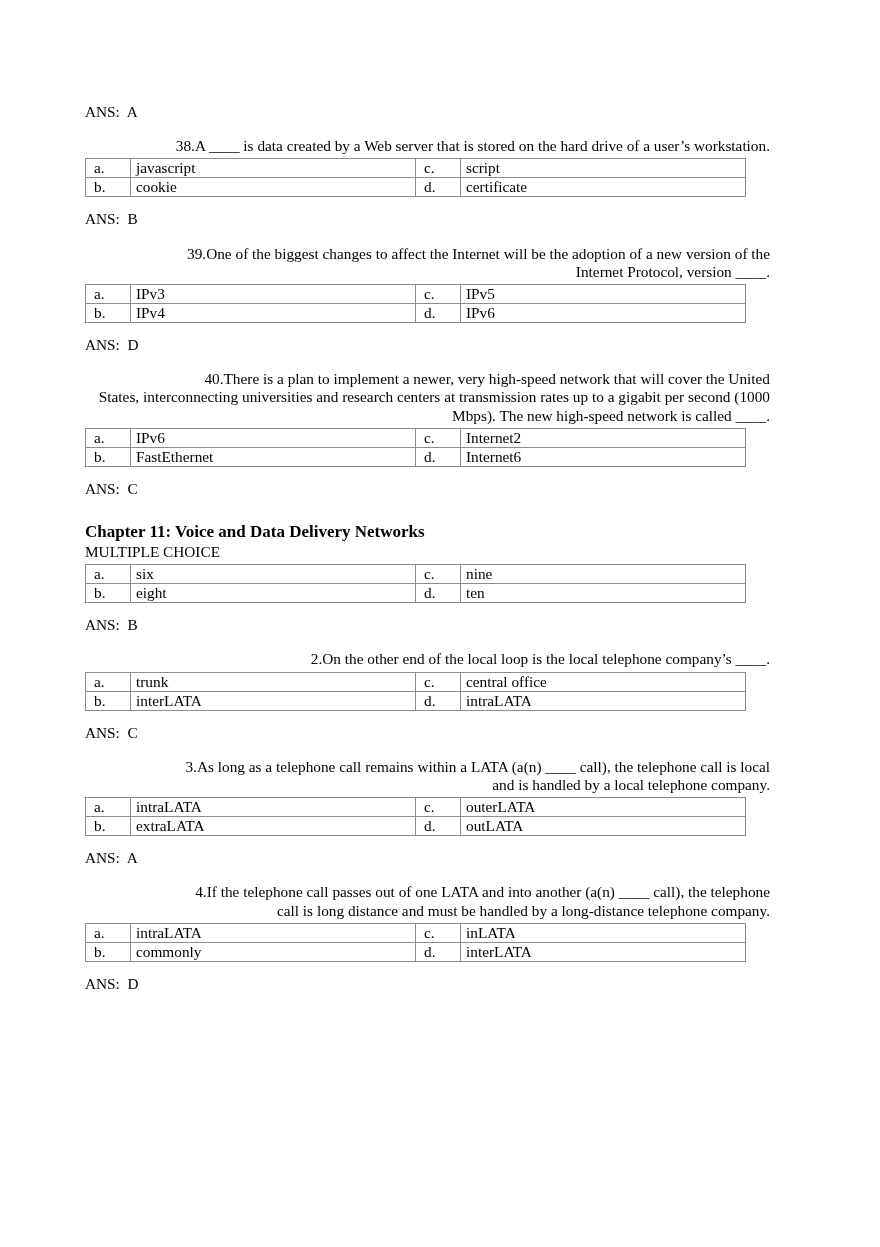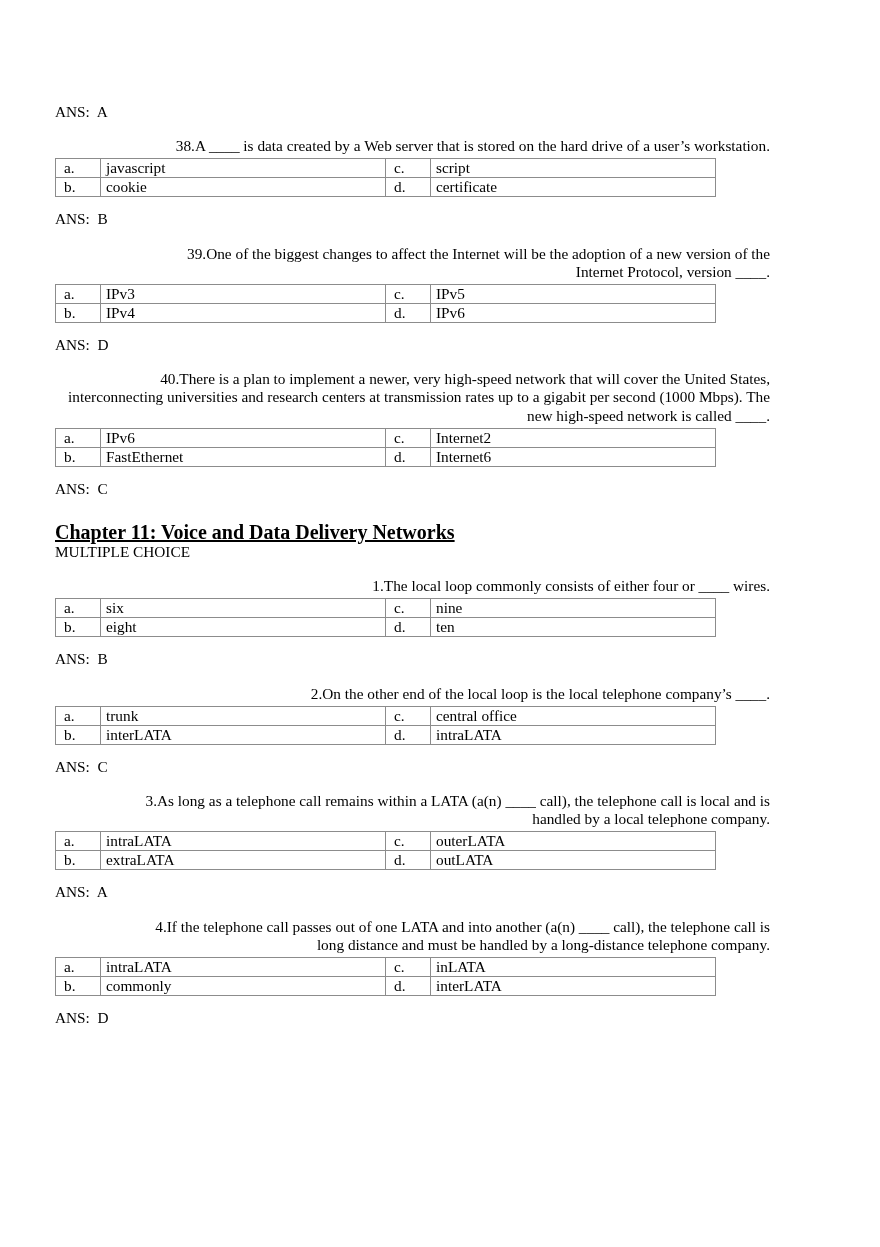--- a/index.html
+++ b/index.html
@@ -10,21 +10,21 @@
   body {
     width: 880px;
     height: 1247px;
     overflow: hidden;
     font-family: "Liberation Serif", serif;
     color: #000000;
   }
   .page {
     box-sizing: border-box;
     width: 880px;
-    padding: 103px 110px 0 55px;
+    padding: 103px 110px 0 85px;
     font-size: 15.3px;
     line-height: 18.2px;
   }
   .ans {
     margin: 13px 0 0 0;
     white-space: pre;
   }
   .ans.first {
     margin-top: 0;
   }
@@ -53,24 +53,23 @@
     overflow: hidden;
     white-space: nowrap;
   }
   table.options td.lbl {
     padding-left: 8px;
   }
   col.c-lbl { width: 45px; }
   col.c-opt { width: 285px; }
   .chapter-heading {
     margin: 23px 0 0 0;
-    font-size: 20px;
+    font-size: 17px;
     line-height: 22px;
     font-weight: bold;
-    text-decoration: underline;
   }
   .section-heading {
     margin: 0;
     font-size: 15.3px;
     font-weight: normal;
   }
 </style>
 </head>
 <body>
 
@@ -149,21 +148,20 @@
         <td class="lbl">d.</td>
         <td class="opt">Internet6</td>
       </tr>
     </tbody>
   </table>
   <p class="ans">ANS:  C</p>
 
   <h1 class="chapter-heading">Chapter 11: Voice and Data Delivery Networks</h1>
   <h2 class="section-heading">MULTIPLE CHOICE</h2>
 
-  <p class="question"><span class="qnum">1.</span><span>The local loop commonly consists of either four or ____ wires.</span></p>
   <table class="options">
     <colgroup>
         <col class="c-lbl">
         <col class="c-opt">
         <col class="c-lbl">
         <col class="c-opt">
       </colgroup>
     <tbody>
       <tr>
         <td class="lbl">a.</td>

